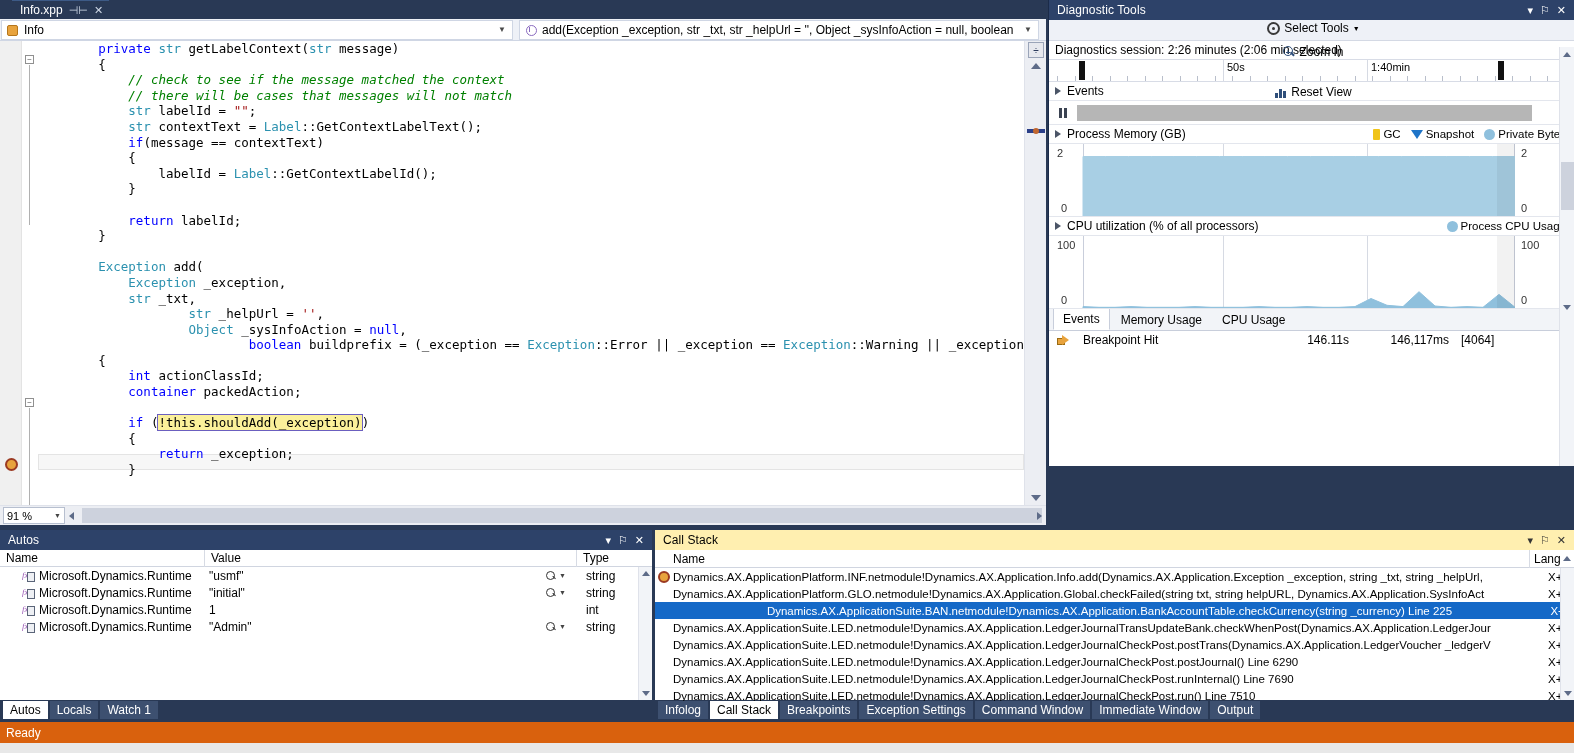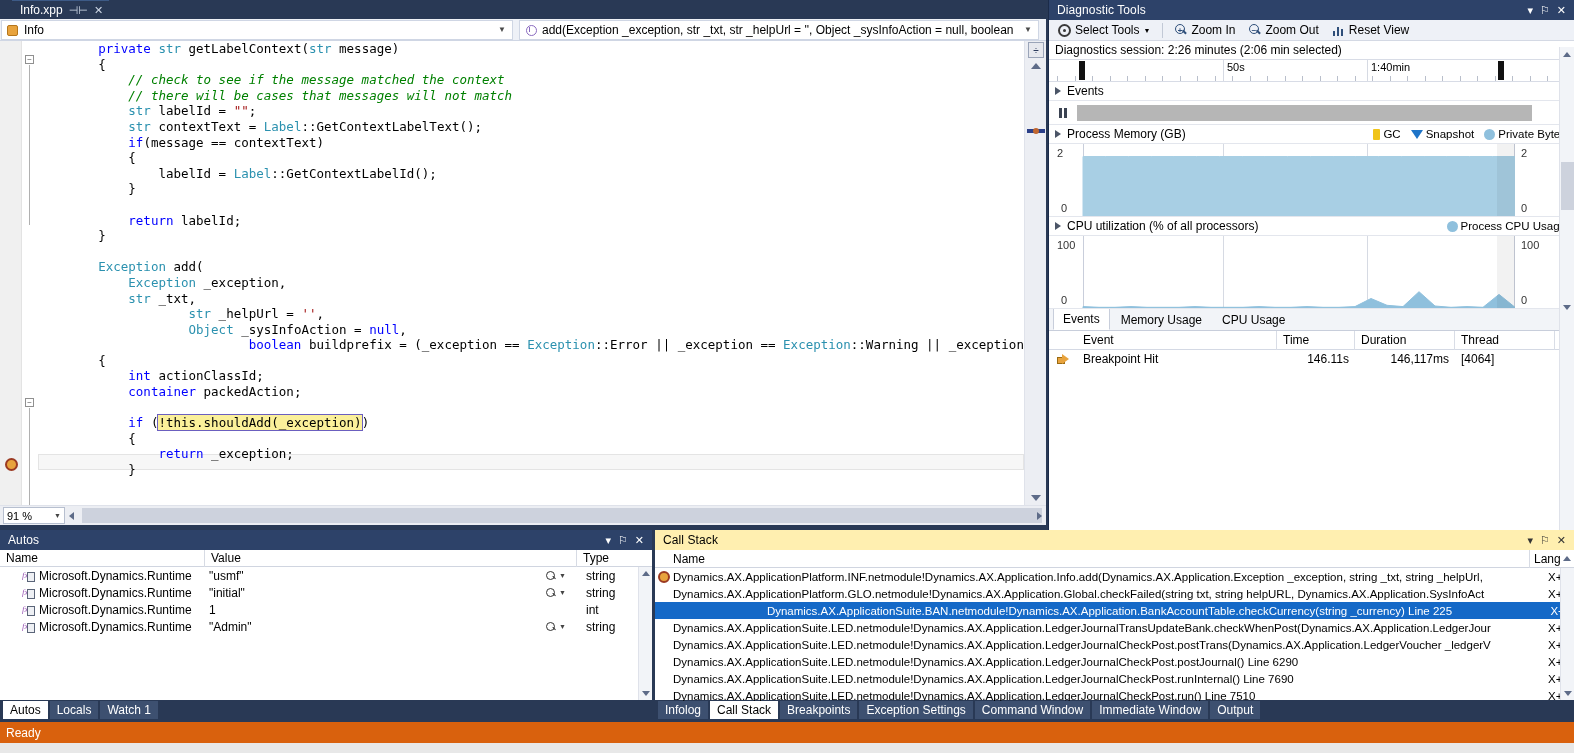--- a/index.html
+++ b/index.html
@@ -138,27 +138,27 @@
     flex:1; height:17px; margin:0 1px; background:#eceef3; position:relative;
   }
   .hscroll .thumb { position:absolute; left:16px; top:1px; width:960px; height:15px; background:#cdd2dd; }
   .hscroll .la { position:absolute; left:3px; top:5px; width:0;height:0;
     border-top:4px solid transparent;border-bottom:4px solid transparent;border-right:5px solid #5d6b88;}
   .hscroll .ra { position:absolute; right:3px; top:5px; width:0;height:0;
     border-top:4px solid transparent;border-bottom:4px solid transparent;border-left:5px solid #5d6b88;}
 
   
   #diag-pane {
-    position:absolute; left:1048px; top:0; width:526px; height:566px;
+    position:absolute; left:1048px; top:0; width:526px; height:466px;
     background:#fff; border-left:1px solid #1b2b49;
   }
   #diag-pane .wintitle { background:#2d4269; }
   .diag-toolbar {
     height:21px; background:#eef1f7; border-bottom:1px solid #d4d9e4;
-    display:flex; align-items:center; gap:4px; padding-left:4px; font-size:12px;
+    display:flex; align-items:center; gap:4px; padding-left:4px; font-size:12px;flex-direction:column;
   }
   .tbtn { display:flex; align-items:center; gap:4px; padding:1px 5px; white-space:nowrap; }
   .sep { width:1px; height:15px; background:#c2c9d6; margin:0 3px; }
   .gear {
     width:13px;height:13px;border:2px solid #3a3a3a;border-radius:50%;
     position:relative; flex:none;
   }
   .gear::after{content:"";position:absolute;left:3px;top:3px;width:3px;height:3px;background:#3a3a3a;border-radius:50%;}
   .mag { width:12px;height:12px; position:relative; flex:none; }
   .mag::before{content:"";position:absolute;left:0;top:0;width:8px;height:8px;border:1.6px solid #2f4f7a;border-radius:50%;}
@@ -519,27 +519,20 @@
         </svg>
         <div style="position:absolute;left:448px;top:0;bottom:0;width:18px;background:rgba(0,0,0,0.05)"></div>
       </div>
 
     <div class="diag-tabs" id="diagtabs">
         <div class="dt active">Events</div>
         <div class="dt">Memory Usage</div>
         <div class="dt">CPU Usage</div>
       </div>
 
-    <div class="grid-head">
-      <span class="gh" style="width:28px;border-right:none;"></span>
-      <span class="gh" style="width:200px;">Event</span>
-      <span class="gh" style="width:78px;">Time</span>
-      <span class="gh" style="width:100px;">Duration</span>
-      <span class="gh" style="width:100px;">Thread</span>
-    </div>
     <div class="grid-row">
       <span class="gc" style="width:28px;display:flex;justify-content:center;padding-left:0;">
           <span class="arrow-ev"></span>
         </span>
       <span class="gc" style="width:200px;">Breakpoint Hit</span>
       <span class="gc" style="width:78px;text-align:right;padding-right:6px;padding-left:0;">146.11s</span>
       <span class="gc" style="width:100px;text-align:right;padding-right:6px;padding-left:0;">146,117ms</span>
       <span class="gc" style="width:100px;">[4064]</span>
     </div>
 

